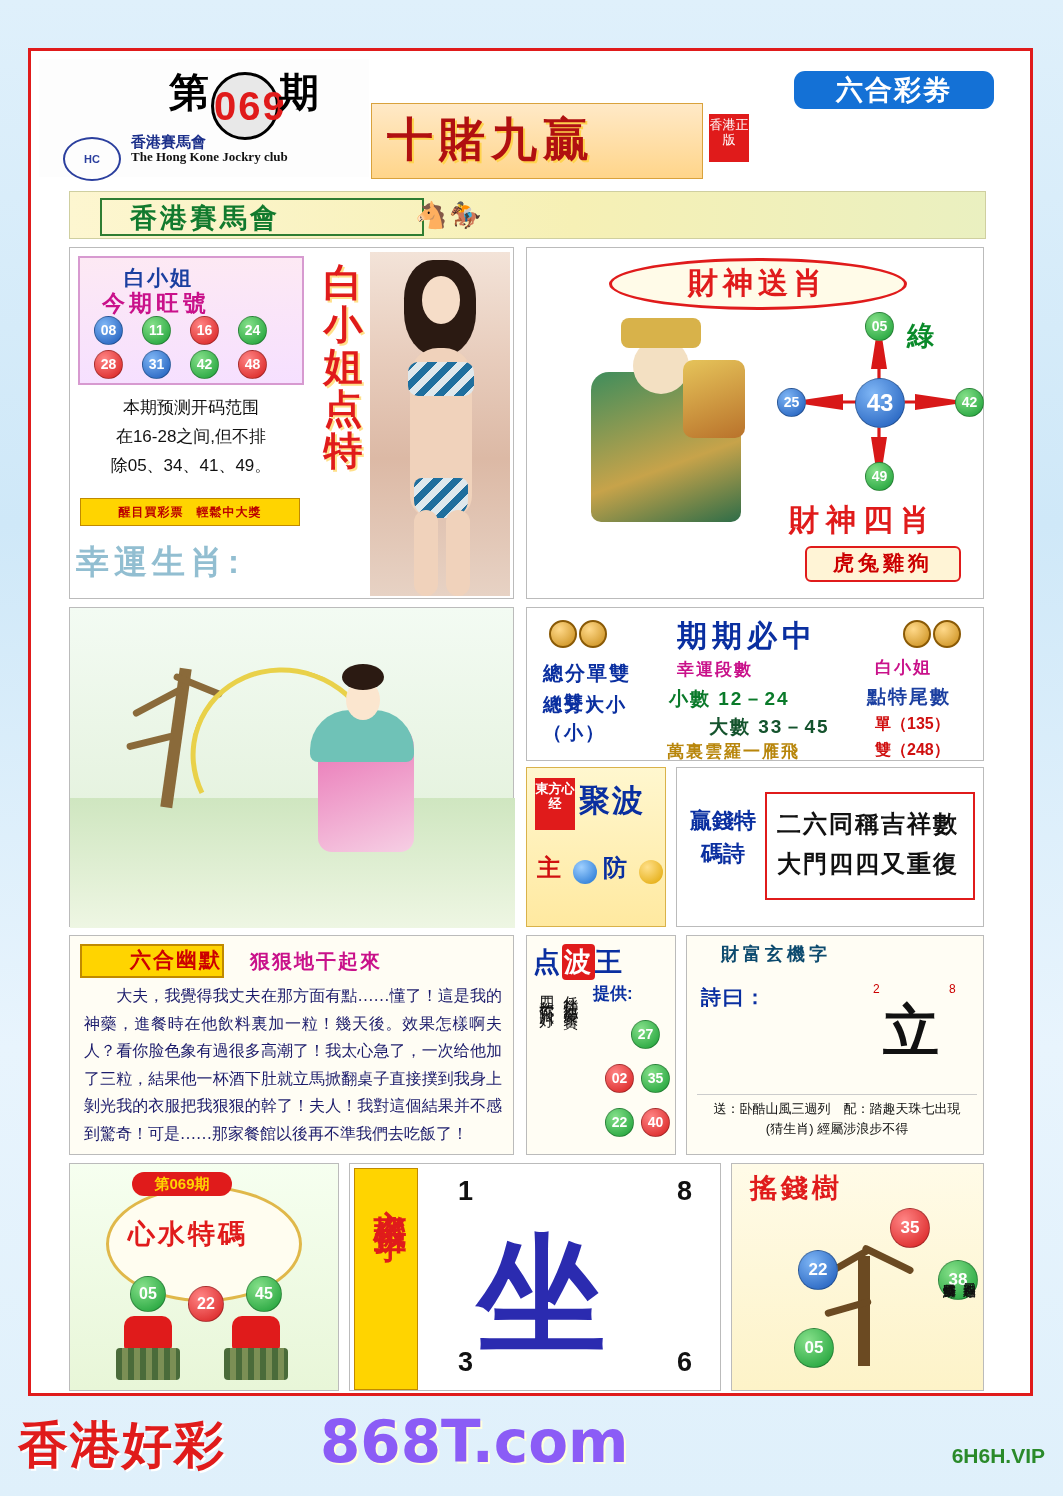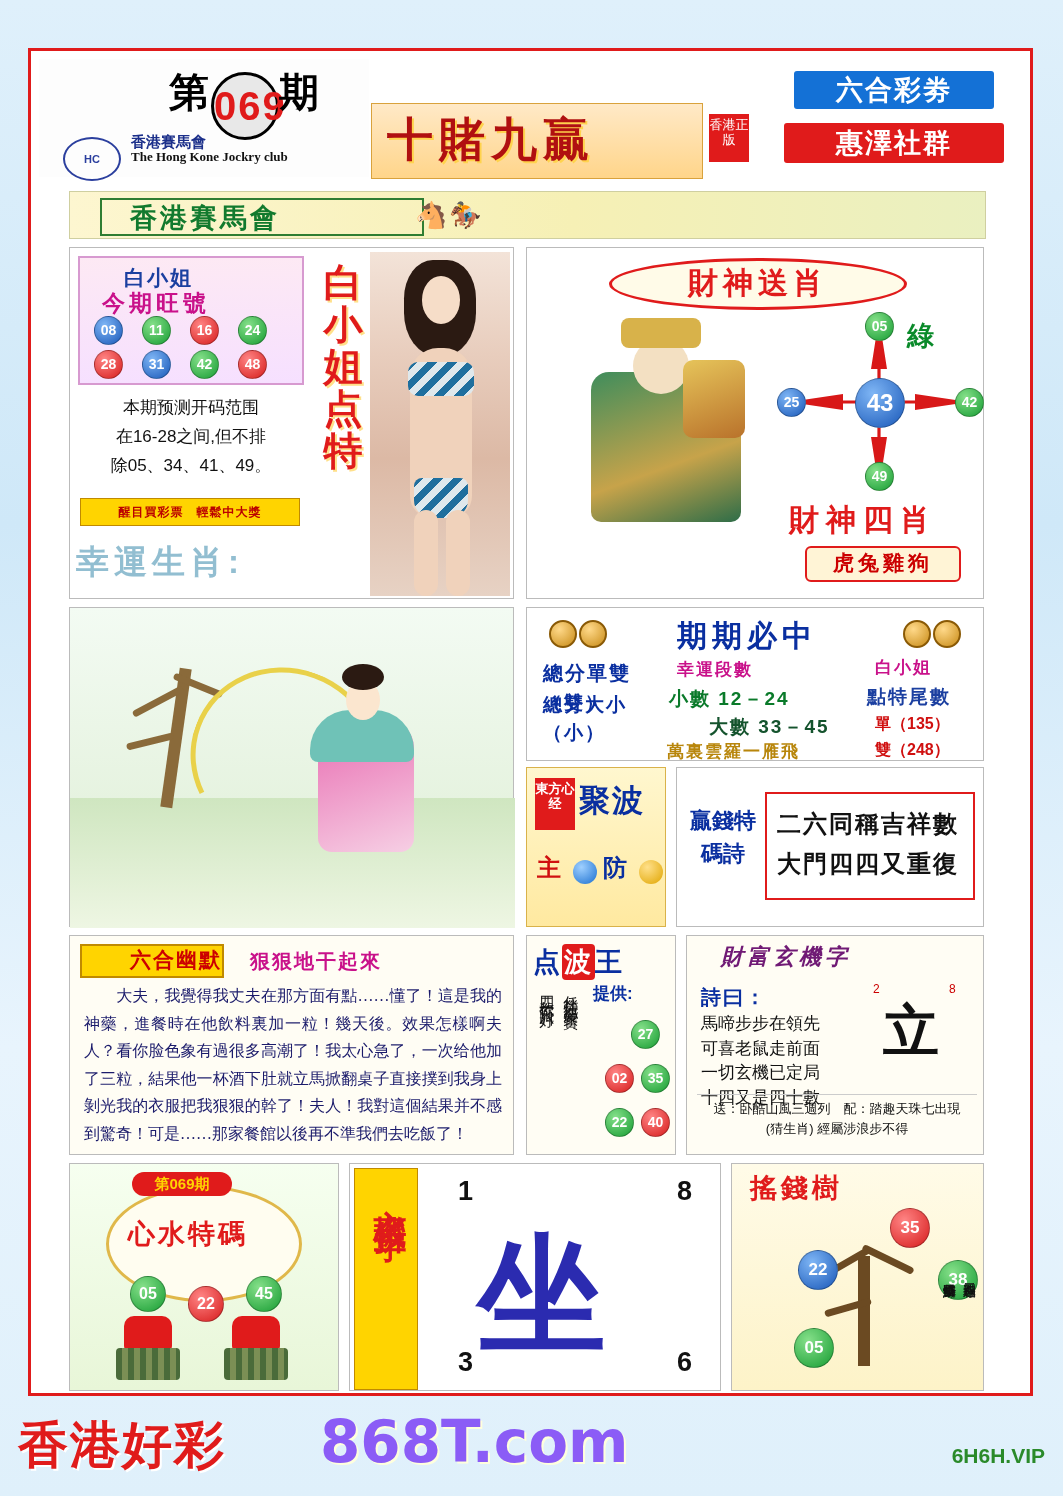--- a/index.html
+++ b/index.html
@@ -23,21 +23,21 @@
   .hc-logo{position:absolute;left:24px;top:78px;width:54px;height:40px;border-radius:50%;
     border:2px solid #2b3f9e;color:#2b3f9e;font-size:11px;text-align:center;line-height:40px;font-weight:bold;}
   .hdr-mid{position:absolute;left:332px;top:44px;width:330px;height:74px;
     background:linear-gradient(180deg,#ffe9c7,#ffd58a);border:1px solid #d9a23c;}
   .shidu{position:absolute;left:348px;top:50px;font-size:46px;font-weight:bold;
     color:#b01010;letter-spacing:6px;text-shadow:2px 2px 0 #ffd34d;font-family:"DejaVu Sans",sans-serif;}
   .zhengban{position:absolute;left:670px;top:55px;width:40px;height:48px;background:#e01b1b;color:#fff;
     font-size:13px;line-height:1.15;text-align:center;padding-top:4px;box-sizing:border-box;}
   .hdr-right{position:absolute;right:0;top:2px;width:260px;height:116px;}
   .lhcq{position:absolute;left:30px;top:10px;width:200px;height:38px;background:#1471d6;color:#fff;
-    font-size:27px;font-weight:bold;text-align:center;line-height:38px;letter-spacing:2px;border-radius:3px;}
+    font-size:27px;font-weight:bold;text-align:center;line-height:38px;letter-spacing:2px;border-radius:11px;}
   .hzsq{position:absolute;left:20px;top:62px;width:220px;height:40px;background:#e01b1b;color:#fff;
     font-size:27px;font-weight:bold;text-align:center;line-height:40px;letter-spacing:2px;border-radius:3px;}
 
   
   .jcbar{position:absolute;left:38px;top:140px;width:915px;height:46px;
     background:linear-gradient(90deg,#fdf6d0 0%,#f6f0b5 55%,#eaf0c0 100%);border:1px solid #cfcfa0;}
   .jcbar .title{position:absolute;left:60px;top:8px;font-size:27px;font-weight:bold;color:#127a2e;letter-spacing:3px;}
   .jcbar .hbox{position:absolute;left:30px;top:6px;width:320px;height:34px;border:2px solid #2f7d32;}
   .horse{position:absolute;left:345px;top:8px;font-size:26px;color:#333;}
 
@@ -155,21 +155,21 @@
 
   
   .p-db{left:495px;top:884px;width:150px;height:220px;background:#fffdf4;border:1px solid #bbb;}
   .db-title{position:absolute;left:6px;top:8px;font-size:27px;font-weight:bold;color:#0a2fa0;letter-spacing:2px;}
   .db-title .hl{display:inline-block;background:#e01b1b;color:#fff;border-radius:4px;padding:0 2px;}
   .db-vt{position:absolute;top:48px;font-size:15px;color:#111;writing-mode:vertical-rl;line-height:1.25;letter-spacing:3px;}
   .db-balls{position:absolute;left:84px;top:56px;width:60px;height:150px;}
 
   
   .p-cf{left:655px;top:884px;width:298px;height:220px;background:#fffdf4;border:1px solid #bbb;}
-  .cf-title{position:absolute;left:34px;top:6px;font-size:22px;font-weight:bold;color:#701a75;letter-spacing:4px;font-style:italic;}
+  .cf-title{position:absolute;left:34px;top:6px;font-size:18px;font-weight:bold;color:#0c4a6e;letter-spacing:4px;}
   .cf-shi{position:absolute;left:14px;top:48px;font-size:20px;color:#0a2fa0;font-weight:bold;letter-spacing:2px;}
   .cf-poem{position:absolute;left:14px;top:76px;font-size:17px;color:#111;line-height:1.45;
     font-family:"Liberation Serif",serif;}
   .cf-char{position:absolute;left:196px;top:58px;font-size:56px;font-weight:bold;color:#111;
     font-family:"Liberation Serif",serif;}
   .cf-n1{position:absolute;left:186px;top:46px;font-size:12px;color:#c00;}
   .cf-n2{position:absolute;left:262px;top:46px;font-size:12px;color:#c00;}
   .cf-foot{position:absolute;left:10px;top:158px;width:280px;font-size:13px;color:#111;line-height:1.5;text-align:center;
     border-top:1px solid #ccc;padding-top:4px;}
 
@@ -224,21 +224,20 @@
         <div class="en">The Hong Kone Jockry club</div>
       </div>
     </div>
 
     <div class="hdr-mid"></div>
     <div class="shidu">十賭九贏</div>
     <div class="zhengban">香港正版</div>
 
     <div class="hdr-right">
       <div class="lhcq">六合彩劵</div>
-      <div class="hzsq">惠澤社群</div>
     </div>
   </div>
 
   <div class="jcbar">
     <div class="hbox"></div>
     <div class="title">香港賽馬會</div>
     <div class="horse">🐴 🏇</div>
   </div>
 
   <div class="panel p-bai">
@@ -375,26 +374,20 @@
       <div class="ball b-red" style="left:-6px;top:72px">02</div>
       <div class="ball b-green" style="left:30px;top:72px">35</div>
       <div class="ball b-green" style="left:-6px;top:116px">22</div>
       <div class="ball b-red" style="left:30px;top:116px">40</div>
     </div>
   </div>
 
   <div class="panel p-cf">
     <div class="cf-title">財富玄機字</div>
     <div class="cf-shi">詩曰：</div>
-    <div class="cf-poem">
-      <div>馬啼步步在領先</div>
-      <div>可喜老鼠走前面</div>
-      <div>一切玄機已定局</div>
-      <div>十四又是四十數</div>
-    </div>
     <div class="cf-n1">2</div>
     <div class="cf-n2">8</div>
     <div class="cf-char">立</div>
     <div class="cf-foot">
       <div>送：卧酷山風三週列　配：踏趣天珠七出現</div>
       <div>(猜生肖) 經屬涉浪步不得</div>
     </div>
   </div>
 
   <div class="panel p-xs">

